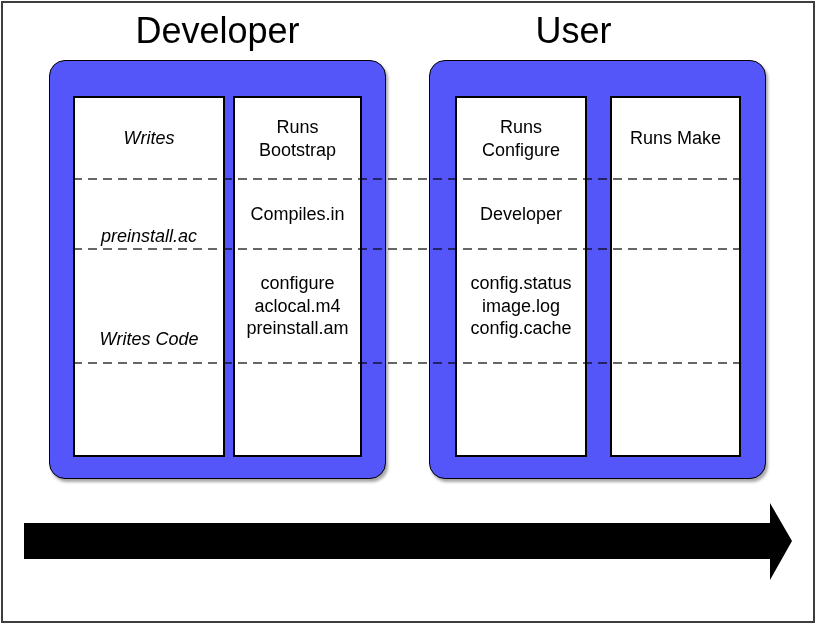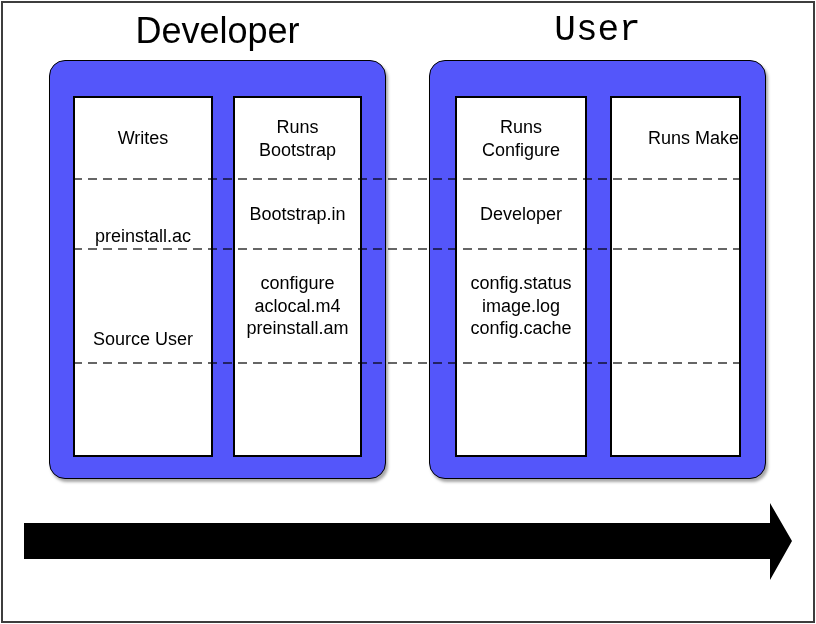--- a/index.html
+++ b/index.html
@@ -23,21 +23,21 @@
   .title {
     position: absolute;
     top: 10px;
     height: 42px;
     line-height: 42px;
     font-size: 36px;
     text-align: center;
     z-index: 4;
   }
   .title-dev  { left: 49px;  width: 337px; }
-  .title-user { left: 429px; width: 337px; font-family: Liberation Mono, monospace; }
+  .title-user { left: 405px; width: 337px; }
   .panel {
     position: absolute;
     top: 60px;
     width: 337px;
     height: 419px;
     background: #5456fa;
     border: 1px solid #000;
     border-radius: 16px;
     box-shadow: 2px 3px 3px rgba(0,0,0,0.35);
     box-sizing: border-box;
@@ -49,24 +49,24 @@
     position: absolute;
     top: 96px;
     height: 361px;
     background: #ffffff;
     border: 2px solid #000;
     box-sizing: border-box;
     display: flex;
     flex-direction: column;
     z-index: 2;
   }
-  .col-d1 { left: 73px;  width: 140px; }
+  .col-d1 { left: 73px;  width: 152px; font-style: italic; }
   .col-d2 { left: 233px; width: 129px; }
   .col-u1 { left: 455px; width: 132px; }
-  .col-u2 { left: 610px; width: 131px; align-items: flex-end; }
+  .col-u2 { left: 610px; width: 131px; }
   .cell {
     display: flex;
     align-items: center;
     justify-content: center;
     text-align: center;
     font-size: 18px;
     line-height: 1.25;
     white-space: pre-line;
     flex: 0 0 auto;
   }
@@ -102,27 +102,27 @@
 
   <div class="title title-dev">Developer</div>
   <div class="title title-user">User</div>
 
   <div class="panel panel-dev"></div>
   <div class="panel panel-user"></div>
 
   <div class="col col-d1">
     <div class="cell row1">Writes</div>
     <div class="cell row3">preinstall.ac</div>
-    <div class="cell row4">Source User</div>
+    <div class="cell row4">Writes Code</div>
   </div>
 
   <div class="col col-d2">
     <div class="cell row1">Runs
 Bootstrap</div>
-    <div class="cell row2">Bootstrap.in</div>
+    <div class="cell row2">Compiles.in</div>
     <div class="cell row3">configure
 aclocal.m4
 preinstall.am</div>
     <div class="cell row4"></div>
   </div>
 
   <div class="col col-u1">
     <div class="cell row1">Runs
 Configure</div>
     <div class="cell row2">Developer</div>

